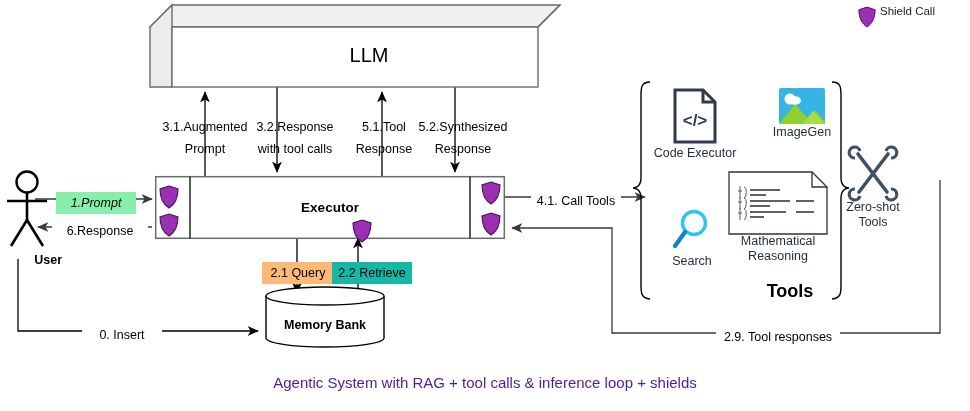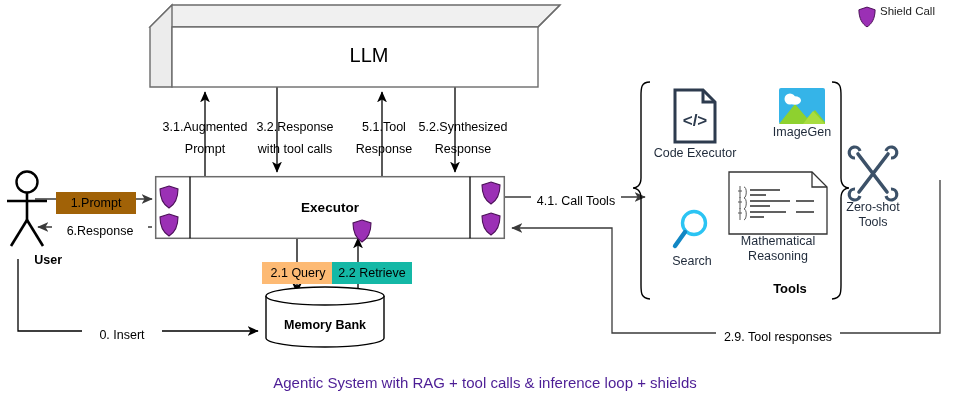--- a/index.html
+++ b/index.html
@@ -19,21 +19,21 @@
 
   
   #mem-box{left:265px;top:286px;width:120px;height:62px;}
   #mem-label{left:265px;top:318px;width:120px;font-size:12.5px;font-weight:bold;text-align:center;}
 
   
   #user-fig{left:5px;top:170px;width:55px;height:80px;}
   #user-label{left:0px;top:253px;width:62px;font-size:12.5px;font-weight:bold;text-align:right;}
 
   
-  #tools-title{left:700px;top:281px;width:180px;font-size:13px;font-weight:bold;text-align:center;}
+  #tools-title{left:700px;top:281px;width:180px;font-size:18px;font-weight:bold;text-align:center;}
   .tool-cap{position:absolute;font-size:12.5px;line-height:14.5px;text-align:center;color:#1f2a3a;}
 
   
   #caption{left:0;top:374px;width:970px;text-align:center;font-size:15px;color:#4c1d95;}
 
   
   #legend-text{left:880px;top:5px;font-size:11.5px;color:#222;}
 </style>
 </head>
 <body>
@@ -186,21 +186,21 @@
 
 <div class="abs lbl" style="left:140px;top:116px;width:130px;">3.1.Augmented
 Prompt</div>
 <div class="abs lbl" style="left:230px;top:116px;width:130px;">3.2.Response
 with tool calls</div>
 <div class="abs lbl" style="left:330px;top:116px;width:108px;">5.1.Tool
 Response</div>
 <div class="abs lbl" style="left:398px;top:116px;width:130px;">5.2.Synthesized
 Response</div>
 
-<div class="abs lbl" style="left:56px;top:192px;width:80px;background:#a16207;">1.Prompt</div>
+<div class="abs lbl" style="left:56px;top:192px;width:80px;background:#86efac;font-style:italic;">1.Prompt</div>
 <div class="abs lbl" style="left:52px;top:220px;width:96px;background:#fff;">6.Response</div>
 
 <div class="abs lbl" style="left:262px;top:262px;width:72px;background:#fdba74;">2.1 Query</div>
 <div class="abs lbl" style="left:332px;top:262px;width:80px;background:#14b8a6;">2.2 Retrieve</div>
 
 <div class="abs lbl" style="left:82px;top:324px;width:80px;background:#fff;">0. Insert</div>
 
 <div class="abs lbl" style="left:531px;top:190px;width:90px;background:#fff;">4.1. Call Tools</div>
 <div class="abs lbl" style="left:716px;top:326px;width:124px;background:#fff;">2.9. Tool responses</div>
 

